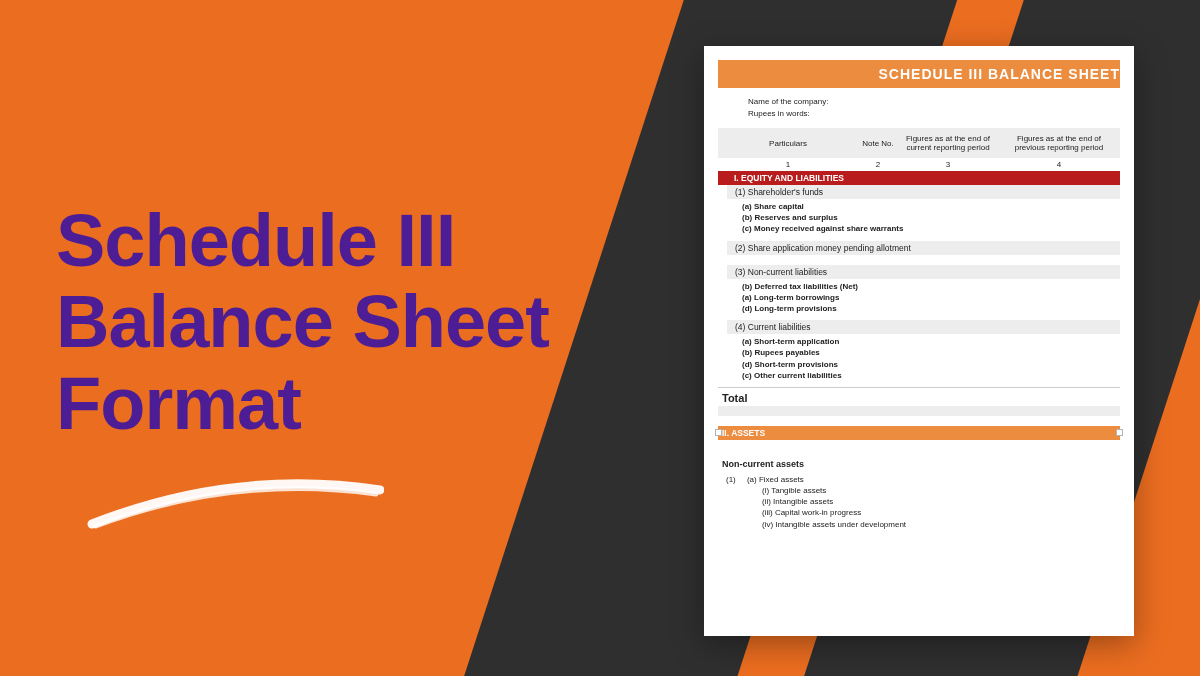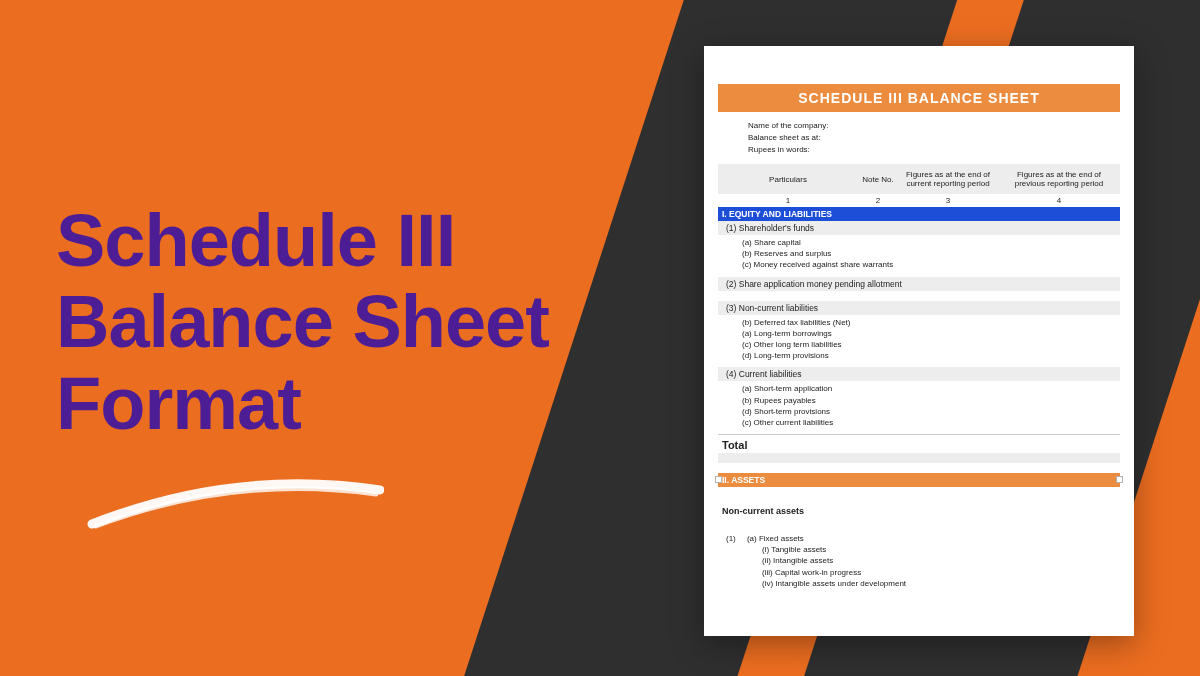--- a/index.html
+++ b/index.html
@@ -57,26 +57,25 @@
     background: #ffffff;
     box-shadow: 0 8px 30px rgba(0,0,0,0.35);
     padding: 14px 14px 14px 14px;
     overflow: hidden;
     font-size: 9px;
     color: #222;
   }
   .doc-title-bar {
     background: #eb8c3f;
     color: #ffffff;
-    text-align: center;
+    text-align: right;
     font-weight: 700;
     font-size: 14px;
     letter-spacing: 1px;
     padding: 6px 0;
-    margin-top: 24px;
   }
   .doc-meta {
     padding: 8px 0 8px 30px;
     font-size: 8px;
     line-height: 1.5;
   }
   .doc-table-header {
     display: flex;
     background: #ededed;
     font-size: 8px;
@@ -88,37 +87,38 @@
   .col.c2 { flex: 0 0 40px; }
   .col.c3 { flex: 0 0 100px; }
   .col.c4 { flex: 1; }
   .doc-table-numrow {
     display: flex;
     font-size: 8px;
     text-align: center;
     padding: 2px 0;
   }
   .section-bar {
-    background: #1d4ed8;
+    background: #b91c1c;
     color: #ffffff;
     font-size: 8.5px;
     font-weight: 600;
-    padding: 2px 4px;
+    padding: 2px 16px;
   }
   .grey-row {
     background: #ededed;
     font-size: 8.5px;
     padding: 2px 4px 2px 8px;
+    margin-left: 9px;
   }
   .sub-items {
     font-size: 8px;
     padding: 2px 0 6px 24px;
     line-height: 1.4;
   }
-  .sub-items .item { display: block; }
+  .sub-items .item { display: block; font-weight: bold; }
   .total-row {
     font-size: 11px;
     font-weight: 700;
     padding: 4px 4px 2px 4px;
     border-top: 1px solid #ccc;
   }
   .total-grey {
     background: #ededed;
     height: 10px;
     margin-bottom: 4px;
@@ -146,21 +146,21 @@
     font-size: 9px;
     font-weight: 600;
     padding: 3px 4px;
     margin-top: 16px;
   }
   .asset-block {
     font-size: 8px;
     padding: 2px 0 4px 8px;
     line-height: 1.4;
   }
-  .asset-block .lvl1 { padding-left: 0; margin-top: 12px; }
+  .asset-block .lvl1 { padding-left: 0; }
   .asset-block .lvl2 { padding-left: 36px; }
 </style>
 </head>
 <body>
 
 <div class="stripe-dark one"></div>
 <div class="stripe-dark two"></div>
 <div class="stripe-orange-thin"></div>
 
 <div class="heading-block">
@@ -172,21 +172,20 @@
 <svg class="underline-swish" viewBox="0 0 300 60">
   <path d="M 8 46 Q 150 -10 296 12" stroke="#ffffff" stroke-width="9" fill="none" stroke-linecap="round" opacity="0.95"></path>
   <path d="M 12 48 Q 150 -4 292 16" stroke="#ffffff" stroke-width="5" fill="none" stroke-linecap="round" opacity="0.8"></path>
 </svg>
 
 <div class="doc-preview">
   <div class="doc-title-bar">SCHEDULE III BALANCE SHEET</div>
 
   <div class="doc-meta">
     <div>Name of the company:</div>
-    <div>Balance sheet as at:</div>
     <div>Rupees in words:</div>
   </div>
 
   <div class="doc-table-header">
     <div class="col c1">Particulars</div>
     <div class="col c2">Note No.</div>
     <div class="col c3">Figures as at the end of current reporting period</div>
     <div class="col c4">Figures as at the end of previous reporting period</div>
   </div>
   <div class="doc-table-numrow">
@@ -205,21 +204,20 @@
     <span class="item">(c) Money received against share warrants</span>
   </div>
 
   <div class="grey-row">(2) Share application money pending allotment</div>
   <div class="sub-items" style="height:10px"></div>
 
   <div class="grey-row">(3) Non-current liabilities</div>
   <div class="sub-items">
     <span class="item">(b) Deferred tax liabilities (Net)</span>
     <span class="item">(a) Long-term borrowings</span>
-    <span class="item">(c) Other long term liabilities</span>
     <span class="item">(d) Long-term provisions</span>
   </div>
 
   <div class="grey-row">(4) Current liabilities</div>
   <div class="sub-items">
     <span class="item">(a) Short-term application</span>
     <span class="item">(b) Rupees payables</span>
     <span class="item">(d) Short-term provisions</span>
     <span class="item">(c) Other current liabilities</span>
   </div>

